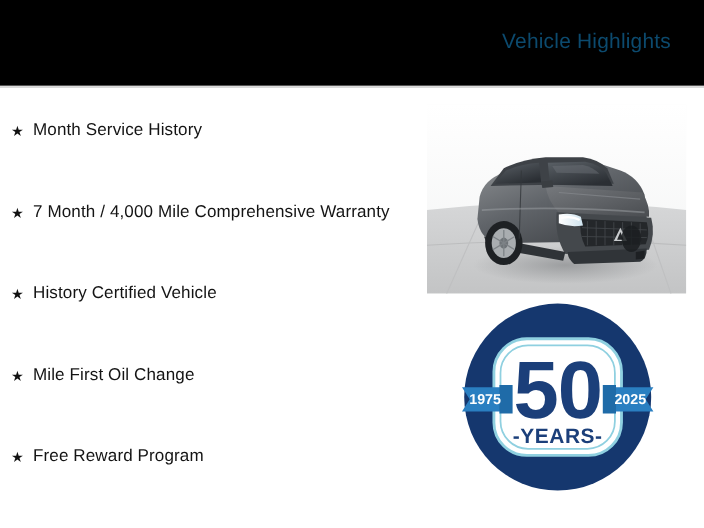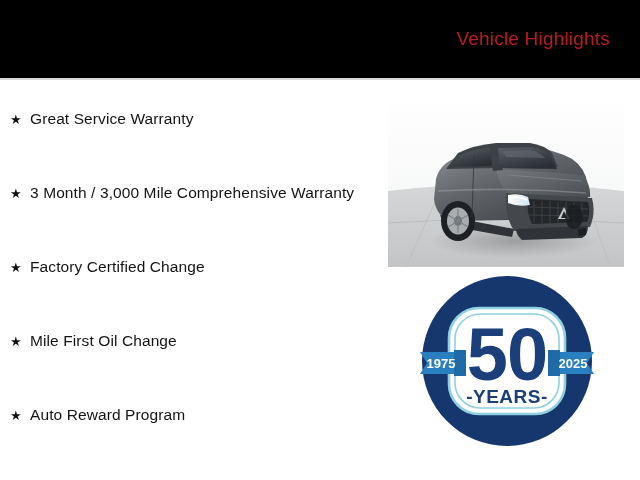--- a/index.html
+++ b/index.html
@@ -22,21 +22,21 @@
     top: 0;
     width: 640px;
     height: 78px;
     background: #000000;
     box-sizing: border-box;
   }
   .header-title {
     position: absolute;
     right: 30px;
     top: 28px;
-    color: #b91c1c;
+    color: #0c4a6e;
     font-size: 19px;
     letter-spacing: 0.2px;
     white-space: nowrap;
   }
   .header-rule {
     position: absolute;
     left: 0;
     top: 78px;
     width: 640px;
     height: 2px;
@@ -107,41 +107,41 @@
 <body>
 
 <div class="header-bar"></div>
 <div class="header-title">Vehicle Highlights</div>
 <div class="header-rule"></div>
 
 <ul class="highlights">
 
   <li class="highlight-item">
     <span class="bullet-star">★</span>
-    <span class="highlight-text">Great Service Warranty</span>
-  </li>
-
-  <li class="highlight-item">
-    <span class="bullet-star">★</span>
-    <span class="highlight-text">3 Month / 3,000 Mile Comprehensive Warranty</span>
-  </li>
-
-  <li class="highlight-item">
-    <span class="bullet-star">★</span>
-    <span class="highlight-text">Factory Certified Change</span>
+    <span class="highlight-text">Month Service History</span>
+  </li>
+
+  <li class="highlight-item">
+    <span class="bullet-star">★</span>
+    <span class="highlight-text">7 Month / 4,000 Mile Comprehensive Warranty</span>
+  </li>
+
+  <li class="highlight-item">
+    <span class="bullet-star">★</span>
+    <span class="highlight-text">History Certified Vehicle</span>
   </li>
 
   <li class="highlight-item">
     <span class="bullet-star">★</span>
     <span class="highlight-text">Mile First Oil Change</span>
   </li>
 
   <li class="highlight-item">
     <span class="bullet-star">★</span>
-    <span class="highlight-text">Auto Reward Program</span>
+    <span class="highlight-text">Free Reward Program</span>
   </li>
 
 </ul>
 
 <div class="vehicle-photo">
   <svg width="236" height="172" viewBox="0 0 236 172">
     <defs>
       <linearGradient id="backdropGrad" x1="0" y1="0" x2="0" y2="1">
         <stop offset="0%" stop-color="#ffffff"></stop>
         <stop offset="100%" stop-color="#f2f3f3"></stop>

